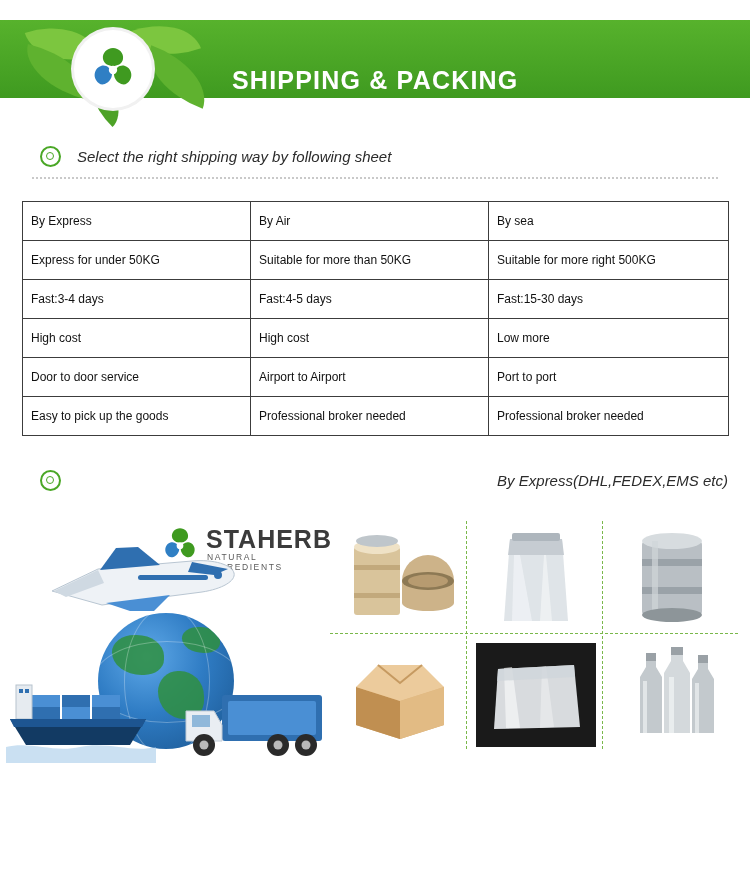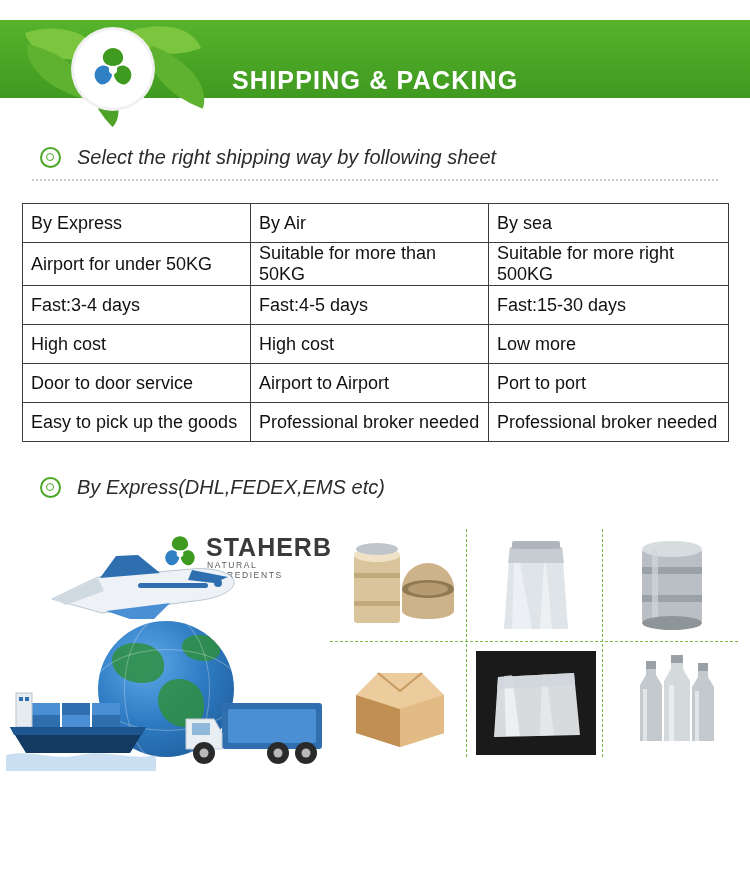--- a/index.html
+++ b/index.html
@@ -100,21 +100,21 @@
     content: "";
     position: absolute;
     left: 3.5px;
     top: 3.5px;
     width: 6px;
     height: 6px;
     border-radius: 50%;
     border: 1.5px solid #4aa726;
   }
   .sec-title {
-    font-size: 20px;
+    font-size: 15px;
     font-style: italic;
     color: #2b2b2b;
     font-family: "Liberation Sans", sans-serif;
   }
   .dotted-rule {
     margin: 10px 10px 0 10px;
     border-top: 2px dotted #c9c9c9;
   }
 
   
@@ -123,39 +123,40 @@
   }
   table.shipping {
     border-collapse: collapse;
     width: 706px;
     table-layout: fixed;
   }
   table.shipping td {
     border: 1px solid #3c3c3c;
     height: 38px;
     padding: 0 8px;
-    font-size: 18px;
+    font-size: 12px;
     color: #111;
     vertical-align: middle;
   }
   table.shipping td.head {
     text-align: center;
     font-size: 17px;
     height: 40px;
   }
   .col1 { width: 228px; }
   .col2 { width: 238px; }
   .col3 { width: 240px; }
 
   
   .sec-head2 {
     display: flex;
     align-items: center;
     gap: 16px;
     margin: 34px 22px 12px 22px;
+    justify-content: space-between;
   }
 
   
   .images {
     position: relative;
     margin-top: 16px;
     height: 270px;
     width: 650px;
   }
   .brand {
@@ -300,21 +301,21 @@
         <col class="col2">
         <col class="col3">
     </colgroup>
     <tbody>
       <tr>
         <td>By Express</td>
         <td>By Air</td>
         <td>By sea</td>
       </tr>
       <tr>
-        <td>Airport for under 50KG</td>
+        <td>Express for under 50KG</td>
         <td>Suitable for more than 50KG</td>
         <td>Suitable for more right 500KG</td>
       </tr>
       <tr>
         <td>Fast:3-4 days</td>
         <td>Fast:4-5 days</td>
         <td>Fast:15-30 days</td>
       </tr>
       <tr>
         <td>High cost</td>

